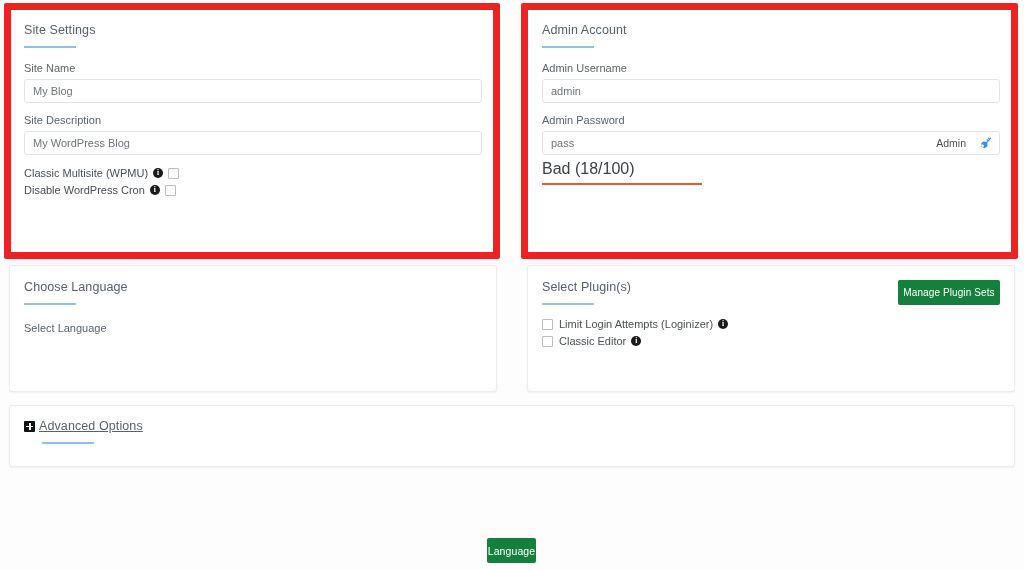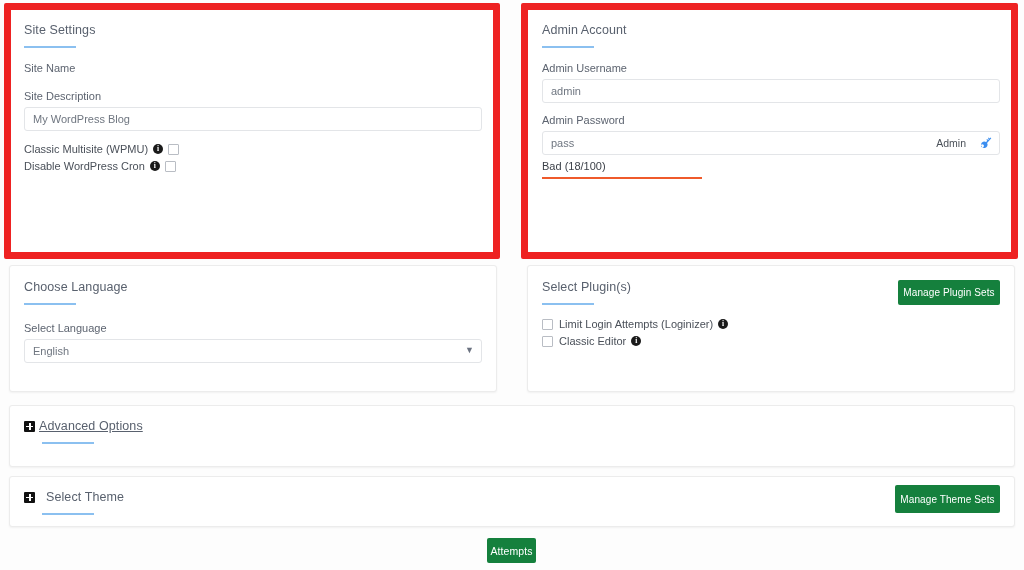--- a/index.html
+++ b/index.html
@@ -98,21 +98,21 @@
   }
   .pw-key {
     position: absolute;
     right: 6px; top: 50%;
     transform: translateY(-50%);
     width: 18px; height: 18px;
     display: flex; align-items: center; justify-content: center;
     cursor: pointer;
   }
   .pw-strength {
-    font-size: 11px;
+    font-size: 16px;
     color: #3c4149;
     margin-top: 5px;
   }
   .pw-bar {
     width: 160px;
     height: 2px;
     background: #ef5a2b;
     margin-top: 5px;
   }
 
@@ -188,20 +188,21 @@
 <div id="page">
 
   <div class="card" style="left:9px; top:8px; width:488px; height:246px;">
     <div style="padding:14px 14px 0 14px;">
       <div class="sec-title">Site Settings</div>
       <div class="title-underline"></div>
     </div>
 
     <div style="padding:14px 14px 0 14px;">
       <div class="field-label">Site Name</div>
+      <input class="text-input" type="text" value="My Blog" style="">
     </div>
 
     <div style="padding:11px 14px 0 14px;">
       <div class="field-label">Site Description</div>
       <input class="text-input" type="text" value="My WordPress Blog" style="">
     </div>
 
     <div style="padding:12px 14px 0 14px;">
       <div class="cb-row">
         <span class="lbl">Classic Multisite (WPMU)</span>
@@ -249,26 +250,20 @@
   <div class="redbox" style="left:4px; top:3px; width:496px; height:256px;"></div>
   <div class="redbox" style="left:521px; top:3px; width:497px; height:256px;"></div>
 
   <div class="card" style="left:9px; top:265px; width:488px; height:127px;">
     <div style="padding:14px 14px 0 14px;">
       <div class="sec-title">Choose Language</div>
       <div class="title-underline"></div>
     </div>
     <div style="padding:17px 14px 0 14px;">
       <div class="field-label">Select Language</div>
-      <div class="select-wrap">
-        <select class="text-input">
-          <option>English</option>
-        </select>
-        <span class="select-caret">▼</span>
-      </div>
     </div>
   </div>
 
   <div class="card" style="left:527px; top:265px; width:488px; height:127px;">
     <div style="padding:14px 14px 0 14px; position:relative;">
       <div class="sec-title">Select Plugin(s)</div>
       <div class="title-underline"></div>
       <button class="btn-blue" style="position:absolute; right:14px; top:14px; width:102px; height:25px;">Manage Plugin Sets</button>
     </div>
 
@@ -289,26 +284,16 @@
   <div class="card" style="left:9px; top:405px; width:1006px; height:62px;">
     <div style="padding:13px 14px 0 14px;">
       <div class="sec-title">
         <span class="plus-icon"></span>
         <span style="margin-left:4px;text-decoration:underline;">Advanced Options</span>
       </div>
       <div class="title-underline" style="margin-left:18px;"></div>
     </div>
   </div>
 
-  <div class="card" style="left:9px; top:476px; width:1006px; height:51px;">
-    <div style="padding:13px 14px 0 14px; position:relative;">
-      <div class="sec-title">
-        <span class="plus-icon"></span>
-        <span style="margin-left:11px;">Select Theme</span>
-      </div>
-      <div class="title-underline" style="margin-left:18px;"></div>
-      <button class="btn-blue" style="position:absolute; right:14px; top:8px; width:105px; height:28px;">Manage Theme Sets</button>
-    </div>
-  </div>
-
-  <button class="btn-blue" style="position:absolute; left:487px; top:538px; width:49px; height:25px; font-size:10.5px;">Attempts</button>
+
+  <button class="btn-blue" style="position:absolute; left:487px; top:538px; width:49px; height:25px; font-size:10.5px;">Language</button>
 
 </div>
 
 </body></html>

